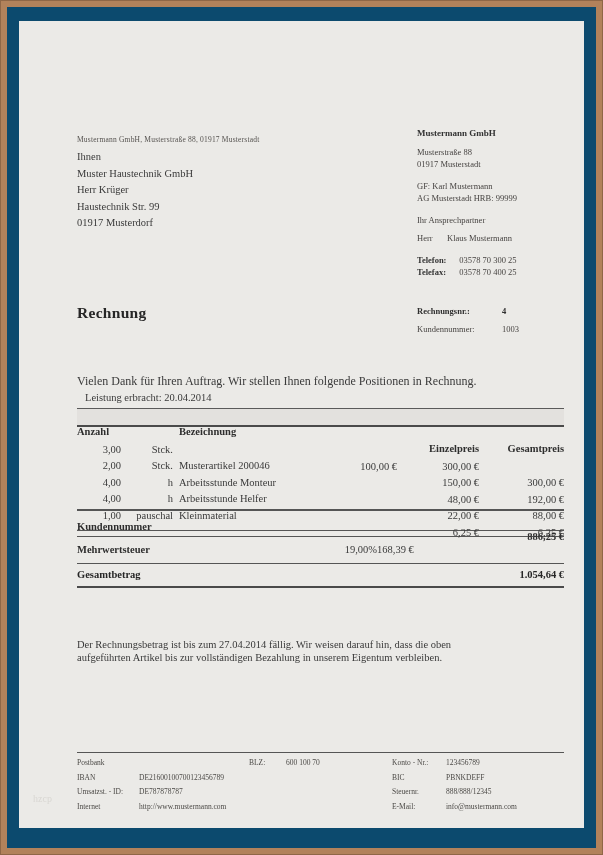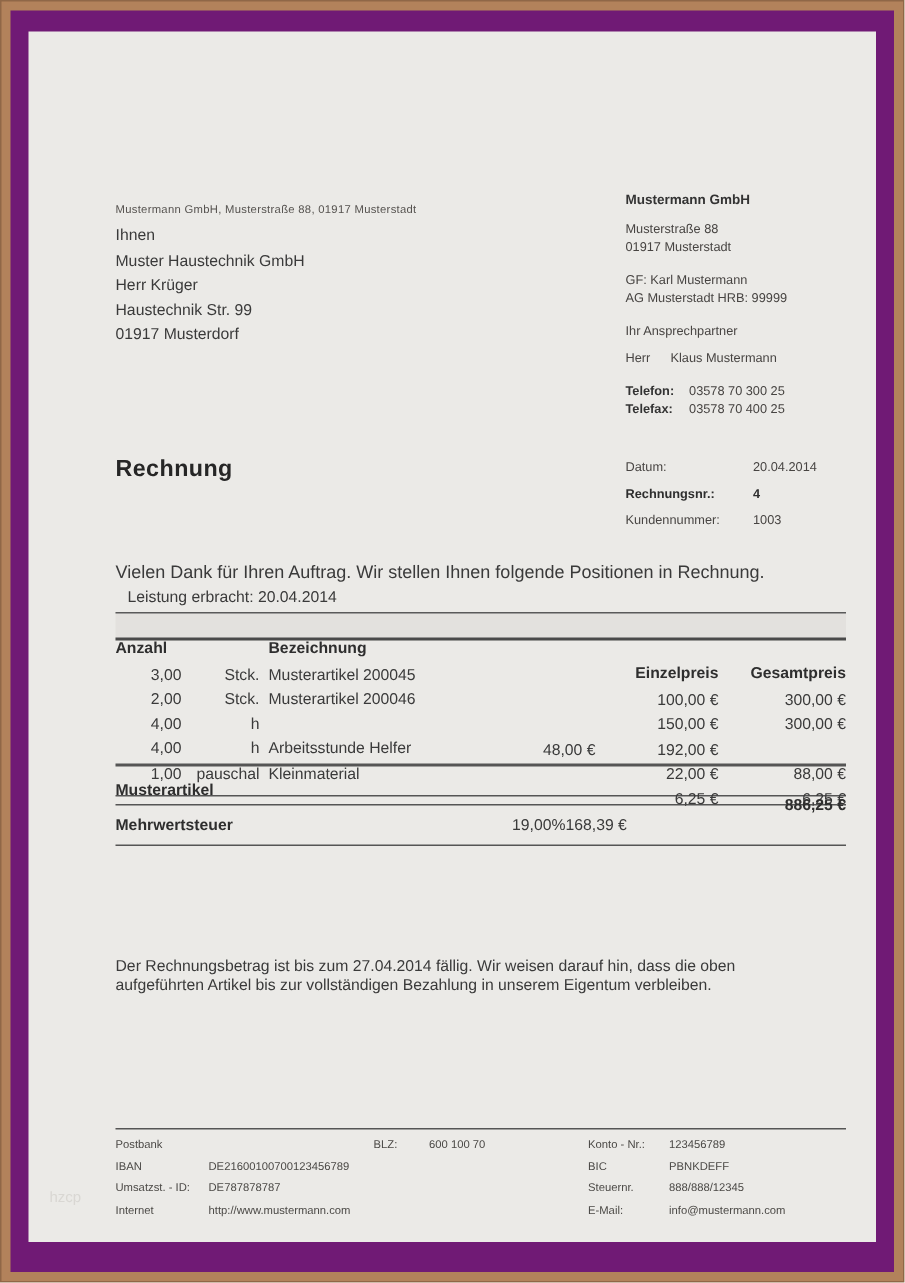--- a/index.html
+++ b/index.html
@@ -1,19 +1,19 @@
 <!DOCTYPE html>
 <html><head>
 <meta charset="utf-8">
 <style>
   * { margin:0; padding:0; box-sizing:border-box; }
   body { background:#fff; font-family:"Liberation Sans", sans-serif; }
 
   .frame { width:603px; height:855px; background:#b2825b; border:1px solid #8f6747; padding:6px; }
-  .mat   { width:100%; height:100%; background:#701a75; padding:14px 12px 20px 12px; }
+  .mat   { width:100%; height:100%; background:#0c4a6e; padding:14px 12px 20px 12px;font-family:Liberation Serif, serif; }
   .sheet { position:relative; width:100%; height:100%; background:#ebeae7; color:#3c3c3c; overflow:hidden; }
 
   .sender-line { position:absolute; left:58px; top:114px; font-size:7.5px; color:#55524f; letter-spacing:.2px; }
   .recipient   { position:absolute; left:58px; top:128px; font-size:10.5px; line-height:16.5px; color:#3a3a3a; }
 
   .company { position:absolute; left:398px; top:106px; font-size:8.5px; line-height:12px; color:#474442; }
   .company .co-name { font-weight:bold; font-size:9px; color:#333; margin-bottom:7px; }
   .company .gap-s { height:6px; } .company .gap-m { height:10px; }
   .company .tel-row span.lbl { display:inline-block; width:40px; font-weight:bold; color:#333; }
   .company .contact-row .sal { display:inline-block; width:30px; }
@@ -97,23 +97,20 @@
         </div>
         <div class="tel-row">
           <span class="lbl">Telefax:</span>
           <span>03578 70 400 25</span>
         </div>
       </div>
 
       <div class="title">Rechnung</div>
 
       <div class="meta">
-        <div>
-          <span class="lbl">Datum:</span><span>20.04.2014</span>
-        </div>
         <div class="row-bold">
           <span class="lbl">Rechnungsnr.:</span><span>4</span>
         </div>
         <div>
           <span class="lbl">Kundennummer:</span><span>1003</span>
         </div>
       </div>
 
       <div class="intro">Vielen Dank für Ihren Auftrag. Wir stellen Ihnen folgende Positionen in Rechnung.</div>
       <div class="leistung">Leistung erbracht: 20.04.2014</div>
@@ -123,62 +120,66 @@
           <span class="c-qty" style="text-align:left">Anzahl</span>
           <span></span>
           <span class="c-desc">Bezeichnung</span>
           <span class="c-up">Einzelpreis</span>
           <span class="c-tot">Gesamtpreis</span>
         </div>
         <div class="body">
           <div class="row grid-cols">
             <span class="c-qty">3,00</span>
             <span class="c-unit">Stck.</span>
-            <span class="c-desc">Musterartikel 200045</span>
             <span class="c-up">100,00 €</span>
             <span class="c-tot">300,00 €</span>
           </div>
           <div class="row grid-cols">
             <span class="c-qty">2,00</span>
             <span class="c-unit">Stck.</span>
             <span class="c-desc">Musterartikel 200046</span>
             <span class="c-up">150,00 €</span>
             <span class="c-tot">300,00 €</span>
           </div>
           <div class="row grid-cols">
             <span class="c-qty">4,00</span>
             <span class="c-unit">h</span>
+            <span class="c-desc">Arbeitsstunde Monteur</span>
             <span class="c-up">48,00 €</span>
             <span class="c-tot">192,00 €</span>
           </div>
           <div class="row grid-cols">
             <span class="c-qty">4,00</span>
             <span class="c-unit">h</span>
             <span class="c-desc">Arbeitsstunde Helfer</span>
             <span class="c-up">22,00 €</span>
             <span class="c-tot">88,00 €</span>
           </div>
           <div class="row grid-cols">
             <span class="c-qty">1,00</span>
             <span class="c-unit">pauschal</span>
             <span class="c-desc">Kleinmaterial</span>
             <span class="c-up">6,25 €</span>
             <span class="c-tot">6,25 €</span>
           </div>
         </div>
         <div class="subtotal">
-          <span>Musterartikel</span>
+          <span>Kundennummer</span>
           <span class="amt">886,25 €</span>
         </div>
         <div class="totals-block">
           <div class="vat-row">
             <span class="lbl">Mehrwertsteuer</span>
             <span class="rate">19,00%</span>
             <span class="amt">168,39 €</span>
           </div>
+          <div class="total-row">
+            <span>Gesamtbetrag</span>
+            <span class="amt">1.054,64 €</span>
+          </div>
         </div>
       </div>
 
       <div class="due-note">
         <div>Der Rechnungsbetrag ist bis zum 27.04.2014 fällig. Wir weisen darauf hin, dass die oben</div>
         <div>aufgeführten Artikel bis zur vollständigen Bezahlung in unserem Eigentum verbleiben.</div>
       </div>
 
       <div class="footer">
         <div class="f-row">

